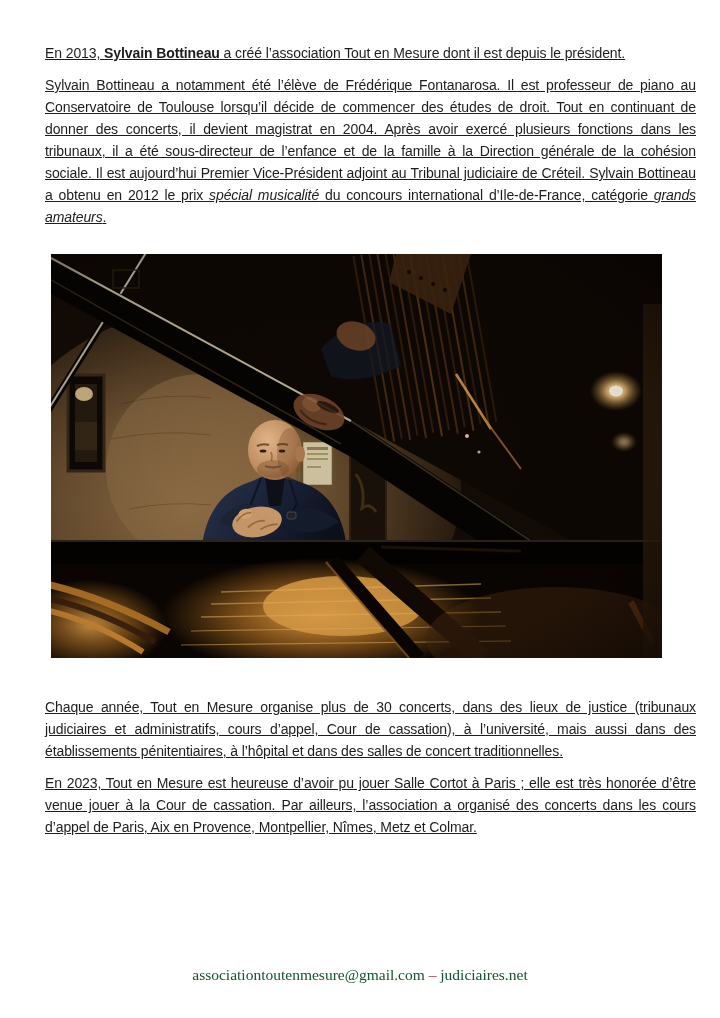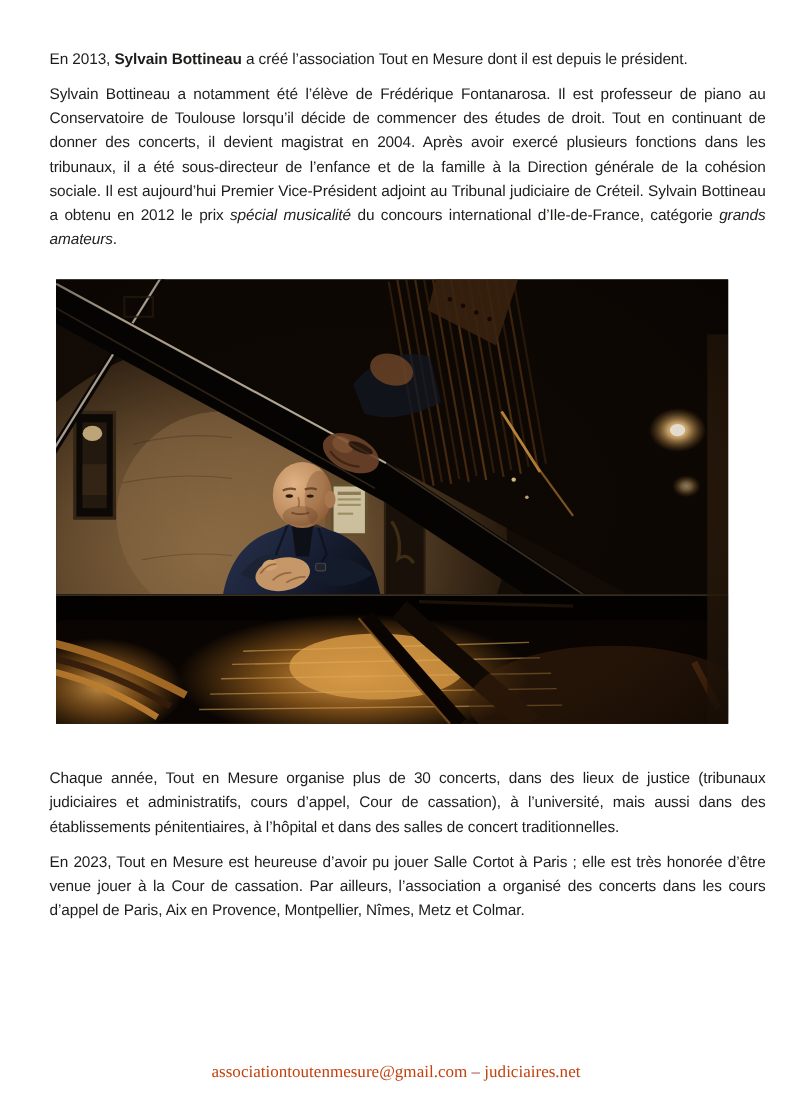--- a/index.html
+++ b/index.html
@@ -6,20 +6,21 @@
   body{
     width:720px;height:1018px;position:relative;overflow:hidden;
     background:#ffffff;
     font-family:"Liberation Sans", sans-serif;
   }
   .page{
     position:absolute;inset:0;
     padding:42px 24px 0 45px;
     box-sizing:border-box;
     color:#1e1d1b;
+    text-decoration:underline;
   }
   .para{
     margin:0 0 10px 0;
     font-size:14px;
     line-height:22px;
     letter-spacing:-0.1px;
     text-align:justify;
   }
   .para.first{white-space:nowrap;text-align:left;}
   .para strong{font-weight:bold;}
@@ -30,21 +31,21 @@
     padding:0;line-height:0;
     background:#140c06;
   }
   .footer{
     position:absolute;left:0;right:0;top:966px;
     text-align:center;
     font-family:"Liberation Serif", serif;
     font-size:15.5px;
     color:#a23434;
   }
-  .footer .link{color:#c2410c;text-decoration:none;cursor:pointer;}
+  .footer .link{color:#14532d;text-decoration:none;cursor:pointer;}
 </style>
 </head>
 <body>
 
 <div class="page">
 
   <p class="para first"><span>En 2013, </span><strong>Sylvain Bottineau</strong><span> a créé l’association Tout en Mesure dont il est depuis le président.</span></p>
 
   <p class="para"><span>Sylvain Bottineau a notamment été l’élève de Frédérique Fontanarosa. Il est professeur de piano au Conservatoire de Toulouse lorsqu’il décide de commencer des études de droit. Tout en continuant de donner des concerts, il devient magistrat en 2004. Après avoir exercé plusieurs fonctions dans les tribunaux, il a été sous-directeur de l’enfance et de la famille à la Direction générale de la cohésion sociale. Il est aujourd’hui Premier Vice-Président adjoint au Tribunal judiciaire de Créteil. Sylvain Bottineau a obtenu en 2012 le prix </span><em>spécial musicalité</em><span> du concours international d’Ile-de-France, catégorie </span><em>grands amateurs</em><span>.</span></p>
 

